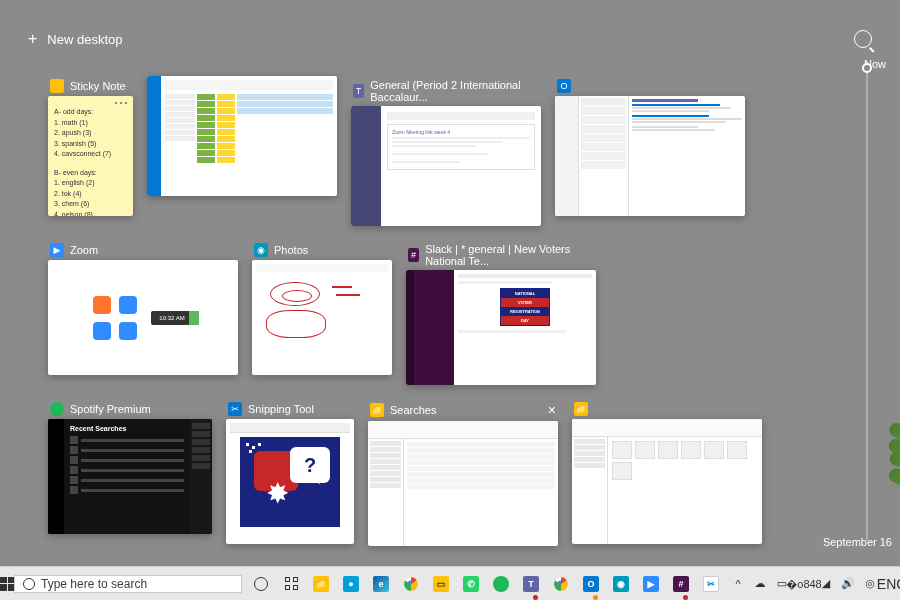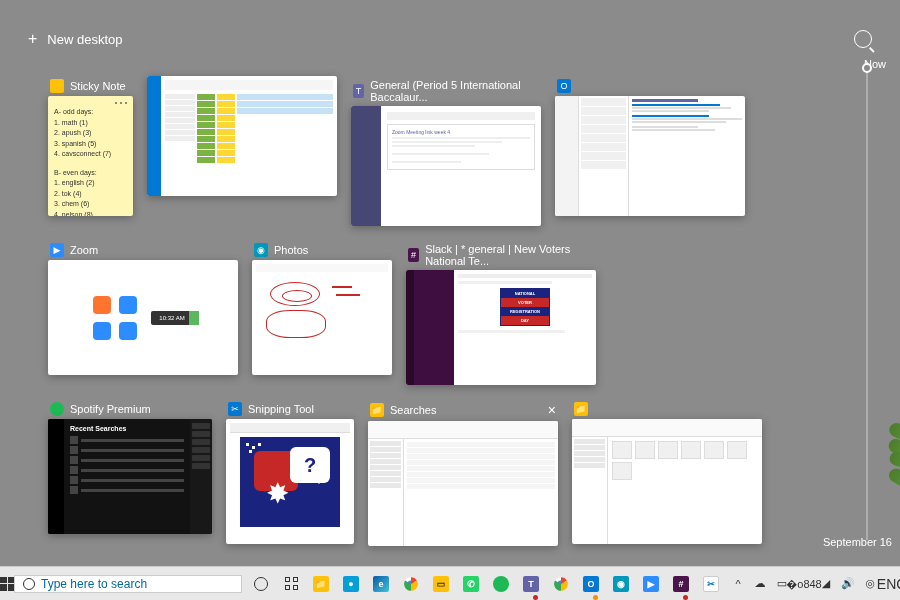--- a/index.html
+++ b/index.html
@@ -123,21 +123,21 @@
 .w-explorer .elist { flex: 1; padding: 3px; }
 .w-explorer .elist .erow { height: 5px; background: #f5f5f5; margin-bottom: 1px; }
 .w-explorer .egrid { flex: 1; padding: 4px; display: flex; flex-wrap: wrap; gap: 3px; align-content: flex-start; }
 .w-explorer .egrid div { width: 20px; height: 18px; background: #f0f0f0; border: 1px solid #ddd; }
 
 
 .taskbar { position: absolute; bottom: 0; left: 0; right: 0; height: 34px; background: #e8e8e8; display: flex; align-items: center; z-index: 10; border-top: 1px solid #ccc; }
 .start-btn { width: 36px; height: 34px; display: flex; align-items: center; justify-content: center; cursor: pointer; }
 .win-logo { display: grid; grid-template-columns: 1fr 1fr; gap: 1px; width: 14px; height: 14px; }
 .win-logo div { background: #333; }
-.search-box { flex: 0 0 228px; height: 18px; background: #fff; border: 1px solid #ccc; display: flex; align-items: center; padding: 0 8px; gap: 6px; color: #0369a1; font-size: 12px; cursor: text; margin-right: 4px; }
+.search-box { flex: 0 0 228px; height: 18px; background: #fff; border: 1px solid #ccc; display: flex; align-items: center; padding: 0 8px; gap: 6px; color: #404040; font-size: 12px; cursor: text; margin-right: 4px; }
 .tb-icons { display: flex; align-items: center; height: 100%; }
 .tb-icon { width: 30px; height: 34px; display: flex; align-items: center; justify-content: center; cursor: pointer; font-size: 14px; position: relative; }
 .tb-icon .dot { position: absolute; bottom: 1px; right: 8px; width: 5px; height: 5px; background: #c62828; border-radius: 50%; font-size: 0; }
 .tb-circle { width: 14px; height: 14px; border: 1.5px solid #333; border-radius: 50%; }
 .tb-square { display: grid; grid-template-columns: 1fr 1fr; gap: 3px; width: 13px; height: 13px; }
 .tb-square div { border: 1px solid #333; }
 .spacer { flex: 1; }
 .systray { display: flex; align-items: center; gap: 6px; padding: 0 4px; height: 100%; }
 .systray .si { width: 16px; height: 16px; display: flex; align-items: center; justify-content: center; font-size: 11px; color: #333; cursor: pointer; }
 
@@ -267,21 +267,21 @@
                 <div class="flow-row lblue"></div>
             </div>
           </div>
         </div>
       </div>
     </div>
 
     <div class="win w-teams">
       <div class="win-header">
         <div class="icon-box" style="background:#6264a7">T</div>
-        <span>General (Period 5 International Baccalaur...</span>
+        <span>General (Period 2 International Baccalaur...</span>
 
       </div>
       <div class="thumb">
         <div class="tside"></div>
         <div class="tmain">
           <div style="height:8px;background:#f0f0f0;margin-bottom:4px"></div>
           <div class="tbox">
             <div class="tlink">Zoom Meeting link week 4</div>
             <div style="height:2px;background:#eee;margin:2px 0"></div>
             <div style="height:2px;background:#eee;margin:2px 0;width:80%"></div>

